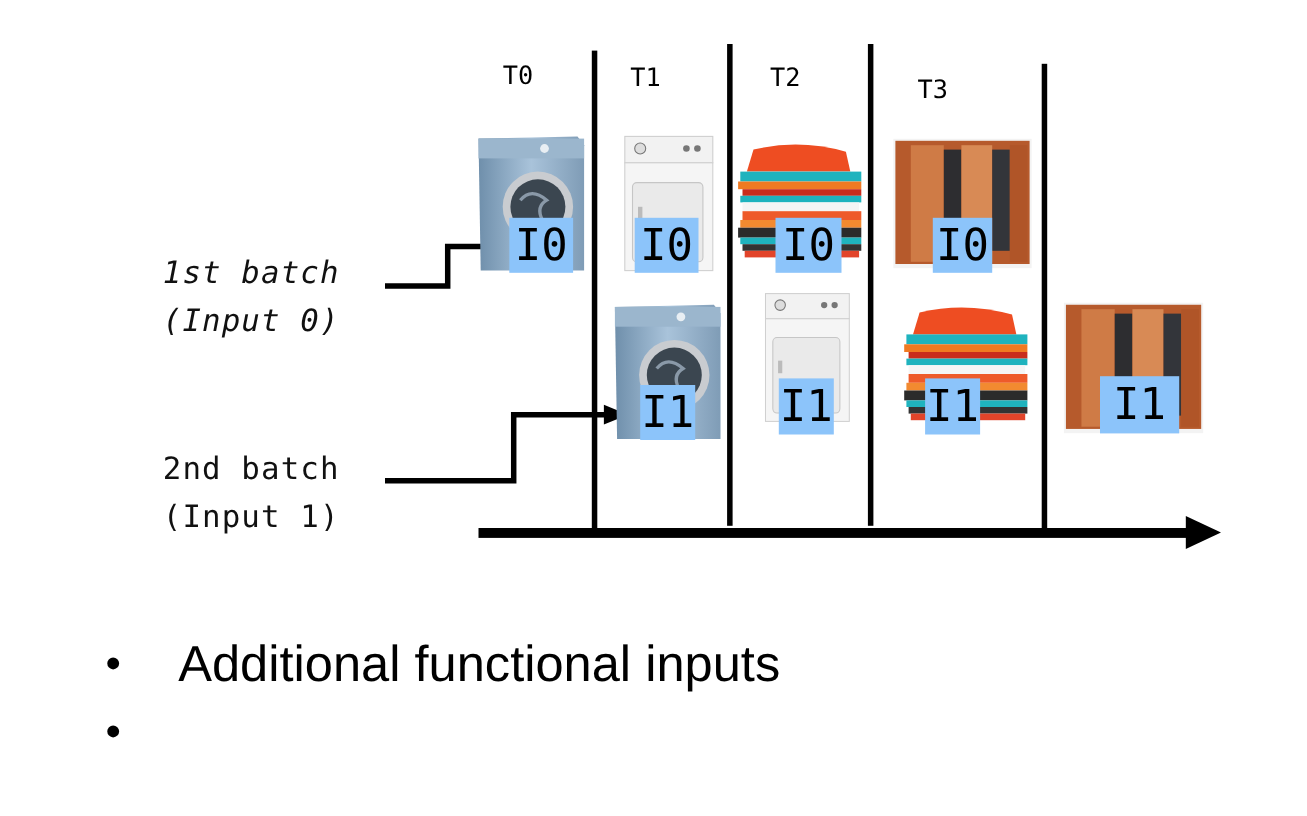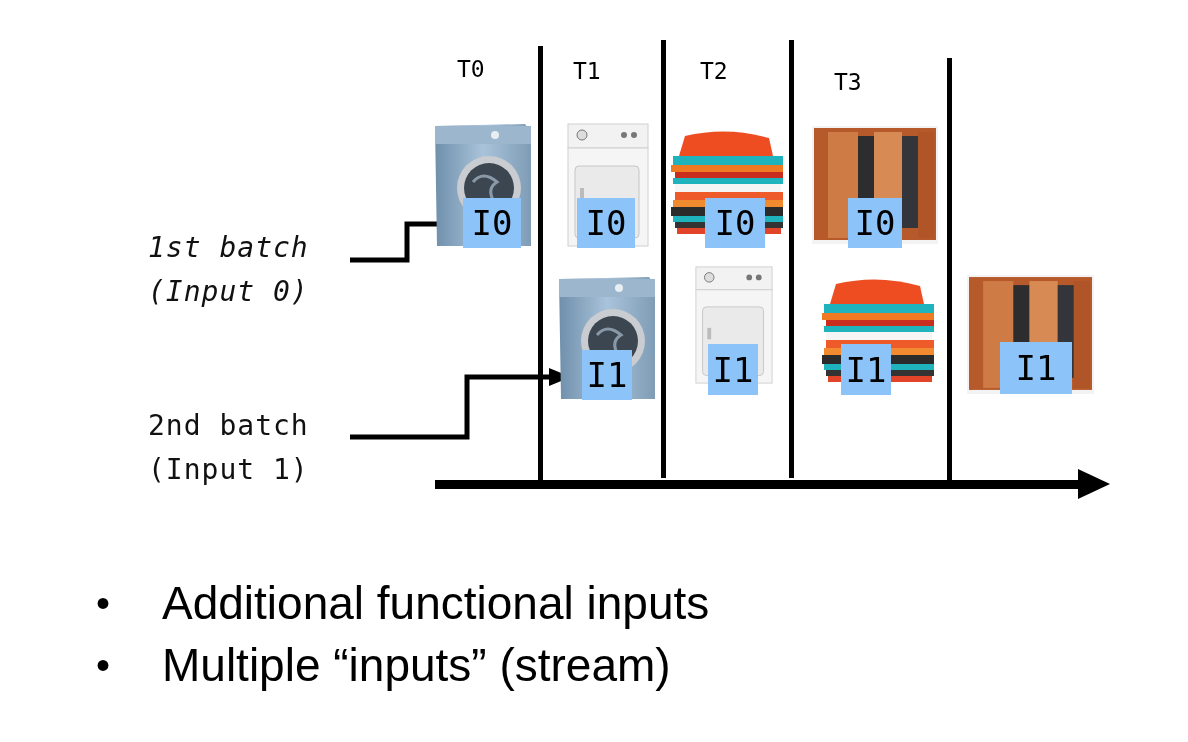--- a/index.html
+++ b/index.html
@@ -1,21 +1,21 @@
 <!DOCTYPE html>
 <html><head>
 <meta charset="utf-8">
 <style>
   html,body{margin:0;padding:0;background:#fff;}
   body{width:1188px;height:742px;position:relative;overflow:hidden;font-family:"DejaVu Sans Mono","Liberation Mono",monospace;}
   .abs{position:absolute;}
   .vline{position:absolute;background:#000;width:5px;}
   .hdr{position:absolute;font-size:23px;color:#000;}
   .mono{font-family:"DejaVu Sans Mono","Liberation Mono",monospace;font-size:28px;color:#111;line-height:44px;letter-spacing:1px;}
-  .lbl{position:absolute;background:#8cc4fa;color:#000;font-family:"DejaVu Sans Mono","Liberation Mono",monospace;font-size:34px;display:flex;align-items:center;justify-content:center;}
+  .lbl{position:absolute;background:#8cc4fa;color:#000;font-family:"DejaVu Sans Mono","Liberation Mono",monospace;font-size:40px;display:flex;align-items:center;justify-content:center;}
   .bullets{position:absolute;left:96px;top:572px;font-family:"Liberation Sans",sans-serif;font-size:46px;color:#000;}
   .bullets .row{display:flex;align-items:center;height:62px;}
   .bullets .dot{width:66px;font-size:40px;}
   .unit{position:absolute;}
 </style>
 </head>
 <body>
 
 <div class="hdr" style="left:457px;top:56px;">T0</div>
 <div class="hdr" style="left:573px;top:58px;">T1</div>
@@ -153,15 +153,14 @@
 </svg>
 <div class="lbl" style="left:1000px;top:342px;width:72px;height:52px;">I1</div>
 
 <div class="bullets">
   <div class="row">
     <span class="dot">•</span>
     <span>Additional functional inputs</span>
   </div>
   <div class="row">
     <span class="dot">•</span>
-    <span>Multiple “inputs” (stream)</span>
   </div>
 </div>
 
 </body></html>

